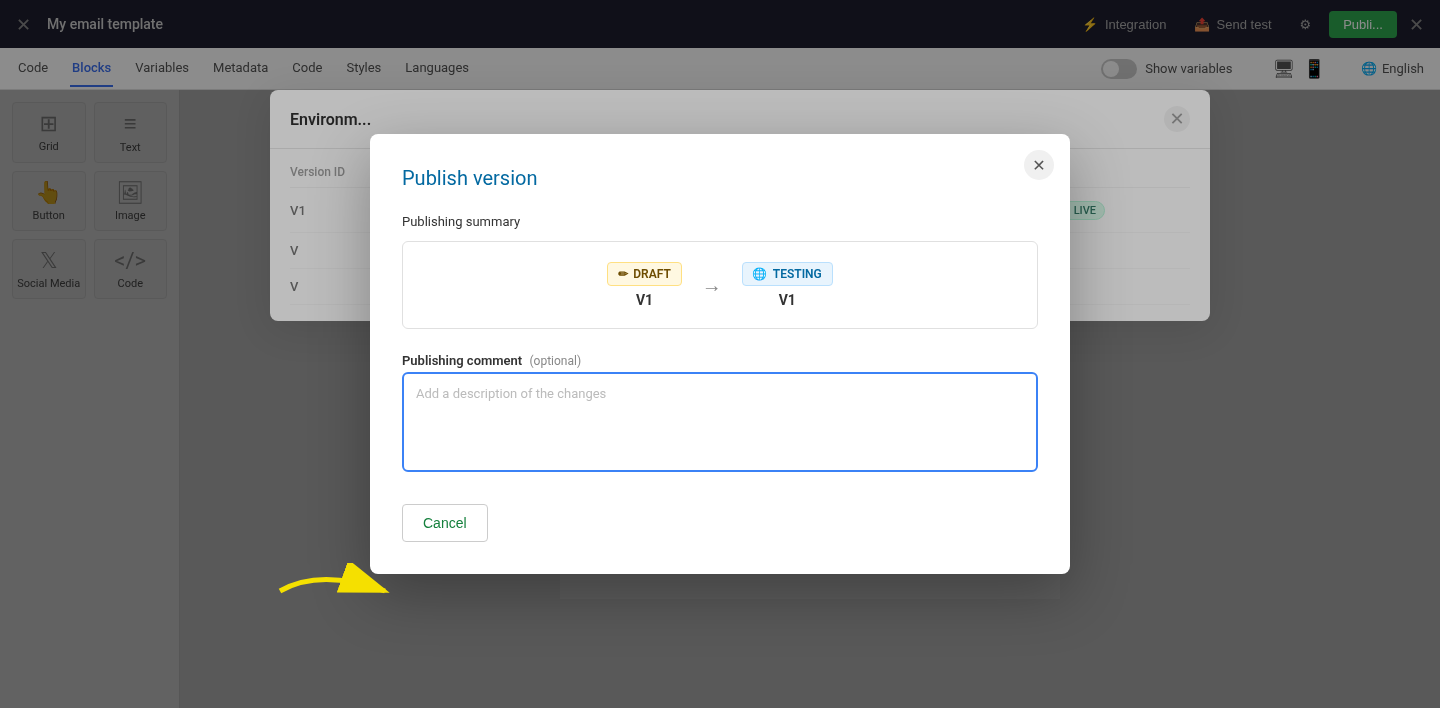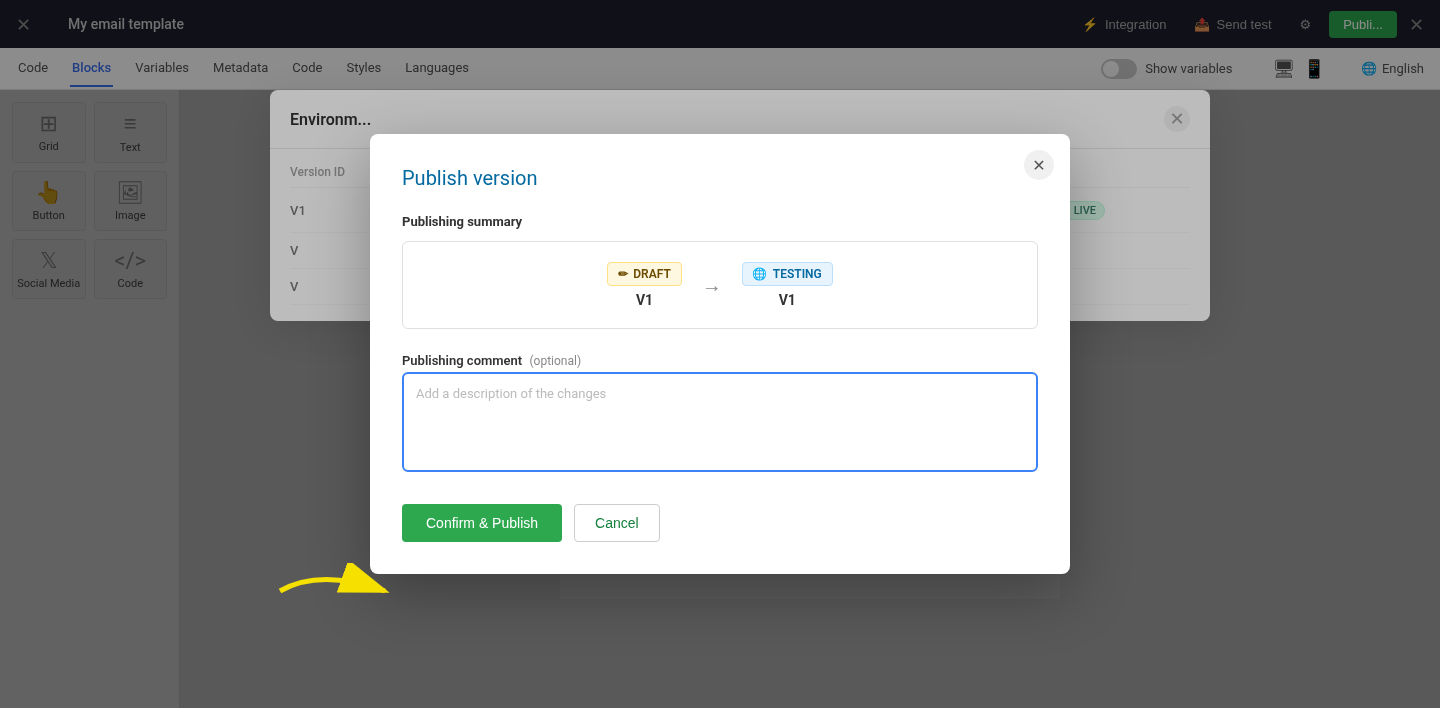--- a/index.html
+++ b/index.html
@@ -27,21 +27,20 @@
       color: #888;
       font-size: 18px;
       cursor: pointer;
       margin-right: 4px;
     }
     .topbar-title {
       color: #ccc;
       font-size: 14px;
       font-weight: 500;
       flex: 1;
-      margin-left: 21px;
     }
     .topbar-actions {
       display: flex;
       align-items: center;
       gap: 8px;
     }
     .topbar-btn {
       display: flex;
       align-items: center;
       gap: 6px;
@@ -338,21 +337,21 @@
       height: 30px;
       font-size: 16px;
       cursor: pointer;
       display: flex;
       align-items: center;
       justify-content: center;
       color: #555;
     }
     .section-label {
       font-size: 13px;
-      font-weight: 700;
+      font-weight: 400;
       color: #333;
       margin-bottom: 12px;
     }
     .publish-summary-box {
       border: 1px solid #e0e0e0;
       border-radius: 6px;
       padding: 20px 24px;
       display: flex;
       align-items: center;
       justify-content: center;
@@ -611,17 +610,16 @@
       </div>
     </div>
 
     <div class="comment-label">
       <span>Publishing comment</span>
       <span class="comment-optional">(optional)</span>
     </div>
     <textarea class="comment-textarea" placeholder="Add a description of the changes" style=""></textarea>
 
     <div class="modal-footer">
-      <button class="btn-confirm">Confirm &amp; Publish</button>
       <button class="btn-cancel">Cancel</button>
     </div>
   </div>
 </div>
 
 </body></html>

